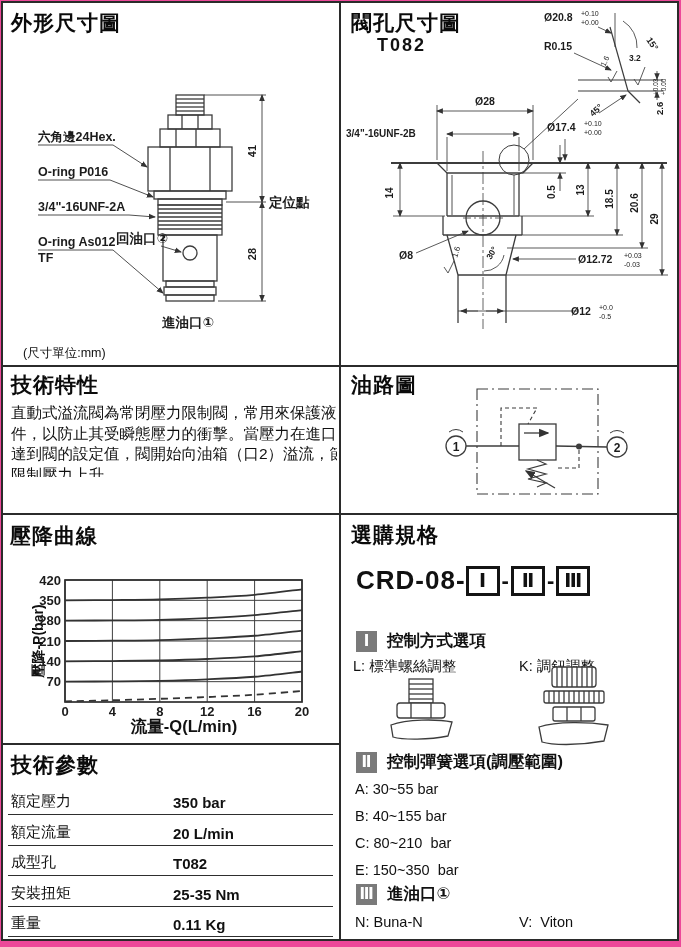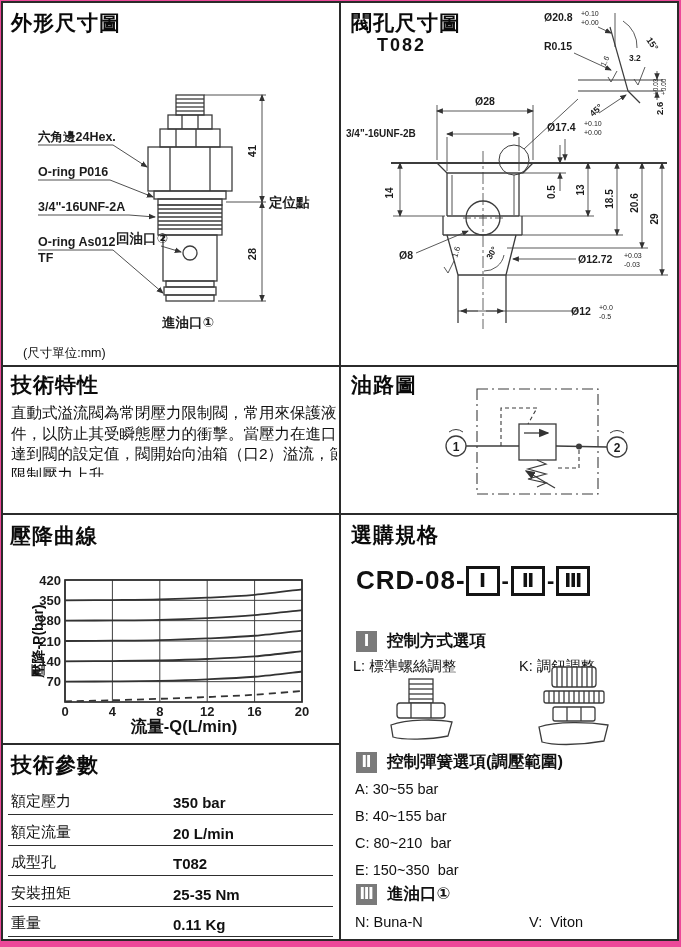--- a/index.html
+++ b/index.html
@@ -412,21 +412,21 @@
     <div class="opt" style="left:14px;top:266px;"><span>A:</span> <span>30~55 bar</span></div>
     <div class="opt" style="left:14px;top:293px;"><span>B:</span> <span>40~155 bar</span></div>
     <div class="opt" style="left:14px;top:320px;"><span>C:</span> <span>80~210  bar</span></div>
     <div class="opt" style="left:14px;top:347px;"><span>E:</span> <span>150~350  bar</span></div>
 
     <div class="sec-head" style="left:15px;top:368px;">
       <span class="badge">Ⅲ</span>
       <span class="sec-title">進油口①</span>
     </div>
     <div class="opt" style="left:14px;top:399px;"><span>N:</span> <span>Buna-N</span></div>
-    <div class="opt" style="left:188px;top:399px;text-align:right;"><span>V:</span>  <span>Viton</span></div>
+    <div class="opt" style="left:178px;top:399px;text-align:right;"><span>V:</span>  <span>Viton</span></div>
   </div>
 
   <div class="panel" style="left:3px;top:745px;width:336px;height:194px;">
     <div class="panel-title" style="left:8px;top:6px;">技術參數</div>
     <div class="param-rows">
       <div class="param-row">
         <span class="param-label">額定壓力</span>
         <span class="param-value">350 bar</span>
       </div>
       <div class="param-row">

